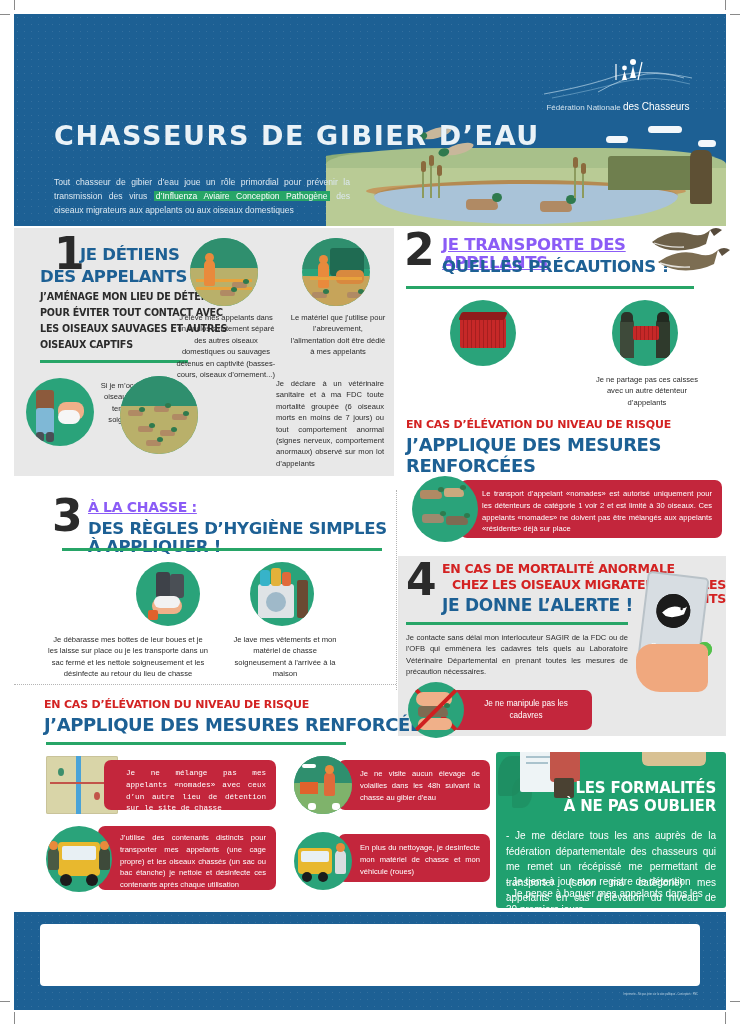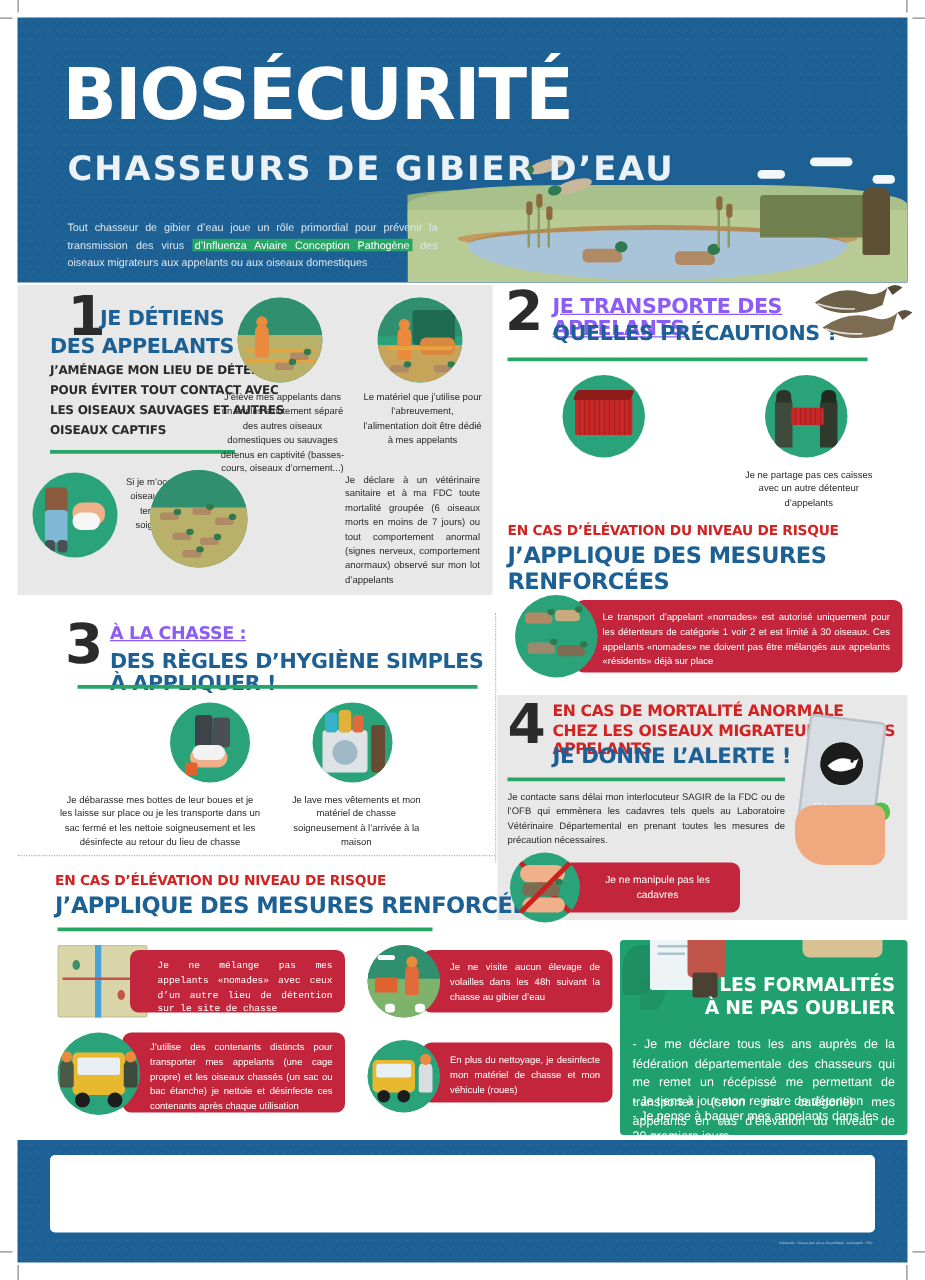--- a/index.html
+++ b/index.html
@@ -83,21 +83,21 @@
 
   
   .grayblock{position:absolute;background:#e8e8e8;}
   .secnum{
     font-family:"DejaVu Sans", sans-serif;font-weight:bold;
     font-size:44px;color:#2b2b2b;line-height:.82;
   }
   .sec-h1{font-family:"DejaVu Sans", sans-serif;font-weight:bold;
     font-size:16.5px;color:#1d6094;letter-spacing:-0.3px;line-height:1.1;}
   .sec-h1.dark{color:#8b5cf6;text-decoration:underline;}
-  .sec-h1.red{color:#d32222;}
+  .sec-h1.red{color:#d32222;text-align:right;}
   .sec-sub{font-family:"DejaVu Sans", sans-serif;font-weight:bold;
     font-size:9.6px;color:#2b2b2b;letter-spacing:-0.2px;line-height:1.45;}
   .rule{height:2.5px;background:#27a567;}
   .cap{font-size:7.6px;line-height:1.5;color:#2b2b2b;text-align:center;}
   .cap.just{text-align:justify;}
   .circle{border-radius:50%;background:#2aa37a;position:relative;overflow:hidden;}
 
   
   .c-sky{position:absolute;left:0;top:0;width:100%;height:46%;background:#2f8f6e;}
   .c-ground{position:absolute;left:0;bottom:0;width:100%;height:56%;background:#b9b06a;}
@@ -196,27 +196,43 @@
       <div class="fly" style="left:118px;top:34px;"></div>
       <div class="duckw" style="left:140px;bottom:16px;"></div>
       <div class="duckw" style="left:214px;bottom:14px;"></div>
       <div class="reed" style="left:96px;"></div>
       <div class="reed" style="left:104px;height:36px;"></div>
       <div class="reed" style="left:112px;height:26px;"></div>
       <div class="reed" style="left:248px;height:34px;"></div>
       <div class="reed" style="left:256px;height:28px;"></div>
     </div>
 
-    <div class="title-main">BIOSÉCURITÉ</div>
     <div class="title-sub">CHASSEURS DE GIBIER D’EAU</div>
 
     <div class="intro">
       <span>Tout chasseur de gibier d’eau joue un rôle primordial pour prévenir la transmission des virus </span><span class="hl">d’Influenza Aviaire Conception Pathogène</span><span> des oiseaux migrateurs aux appelants ou aux oiseaux domestiques</span>
     </div>
 
+    <div class="logo">
+      <svg width="160" height="50" viewBox="0 0 160 50">
+        <path d="M6 42 Q50 34 78 24 Q110 16 154 26" stroke="#9fc2da" stroke-width="1.1" fill="none" opacity=".8"></path>
+        <path d="M14 46 Q56 38 84 30 Q116 22 152 32" stroke="#7fb0d0" stroke-width="1" fill="none" opacity=".6"></path>
+        <path d="M60 40 Q84 26 108 22 Q128 20 146 26" stroke="#bcd7e8" stroke-width="1" fill="none" opacity=".7"></path>
+        <path d="M92 26 l3 -12 l3 12 z" fill="#ffffff"></path>
+        <circle cx="95" cy="10" r="3" fill="#ffffff"></circle>
+        <path d="M84 28 l2.5 -9 l2.5 9 z" fill="#ffffff"></path>
+        <circle cx="86.5" cy="16" r="2.4" fill="#ffffff"></circle>
+        <line x1="78" y1="12" x2="78" y2="28" stroke="#ffffff" stroke-width="1.2"></line>
+        <line x1="104" y1="10" x2="100" y2="28" stroke="#ffffff" stroke-width="1.2"></line>
+      </svg>
+      <div class="logo-txt">
+        <span>Fédération Nationale</span>
+        <b>des Chasseurs</b>
+      </div>
+    </div>
   </div>
 
   <div class="grayblock" style="left:14px;top:228px;width:380px;height:248px;"></div>
 
   <div style="position:absolute;left:14px;top:228px;width:380px;height:248px;">
     <div class="secnum" style="position:absolute;left:40px;top:8px;">1</div>
     <div class="sec-h1" style="position:absolute;left:66px;top:18px;">JE DÉTIENS</div>
     <div class="sec-h1" style="position:absolute;left:26px;top:40px;">DES APPELANTS :</div>
     <div class="sec-sub" style="position:absolute;left:26px;top:62px;">J’AMÉNAGE MON LIEU DE DÉTENTION</div>
     <div class="sec-sub" style="position:absolute;left:26px;top:78px;">POUR ÉVITER TOUT CONTACT AVEC</div>

